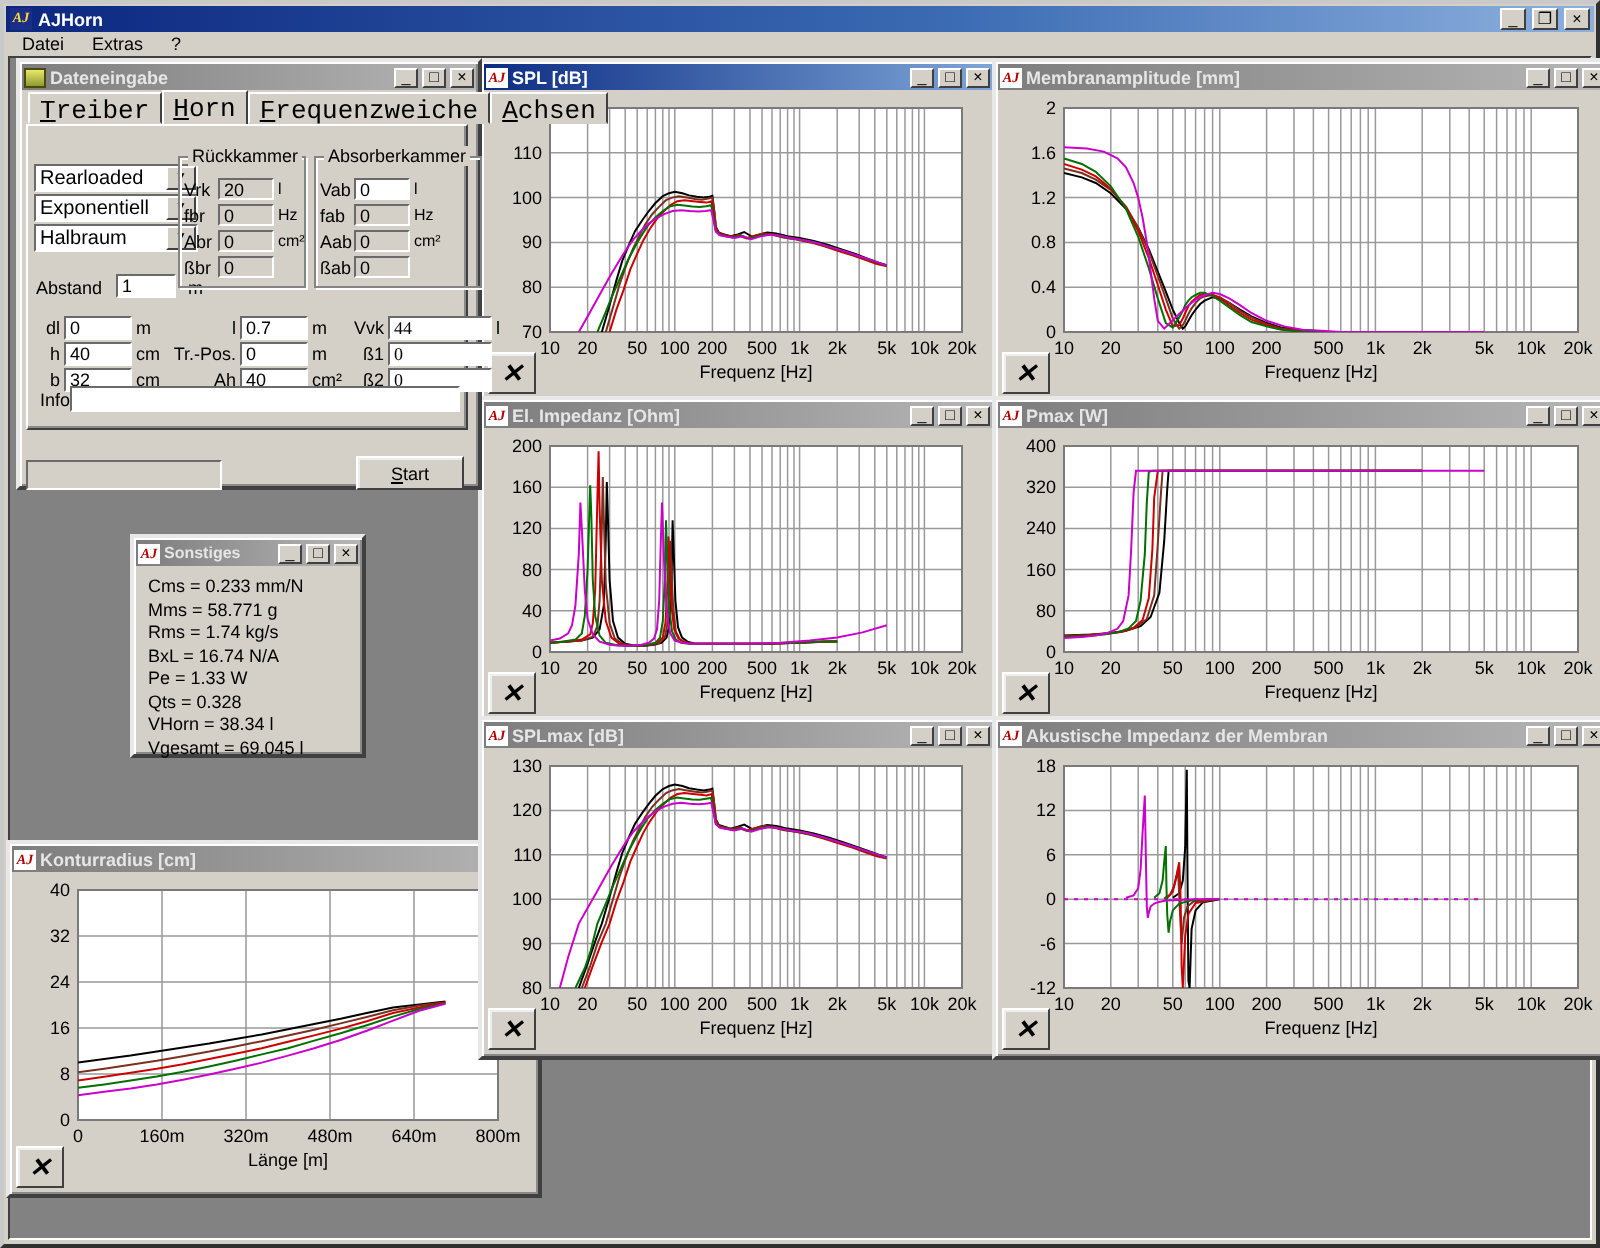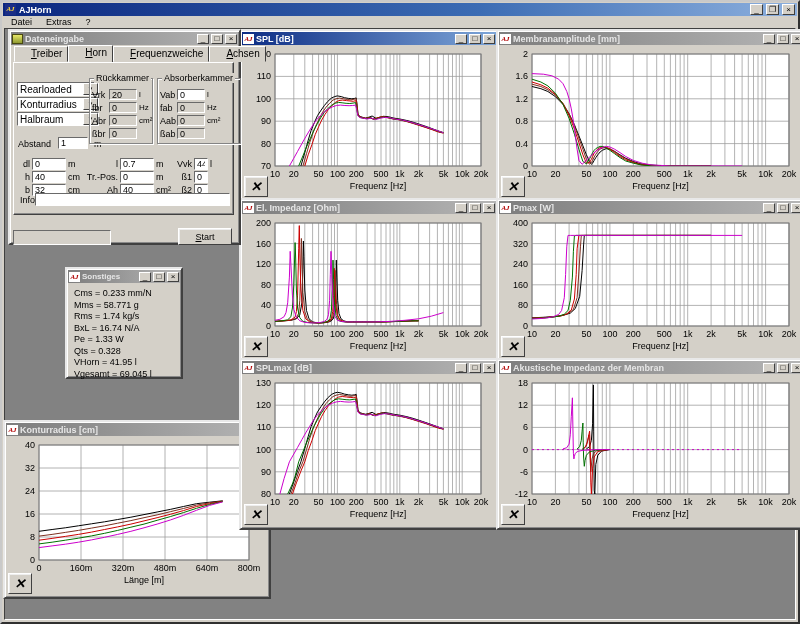--- a/index.html
+++ b/index.html
@@ -34,21 +34,21 @@
   .chartwin svg{display:block;}
   svg{font-family:"Liberation Sans",sans-serif;}
   .xbtn{position:absolute;left:3px;bottom:3px;width:24px;height:21px;background:#d4d0c8;
      border:1px solid;border-color:#fff #404040 #404040 #fff;box-shadow:inset 1px 1px 0 #eee;
      font:italic bold 13px "Liberation Serif",serif;text-align:center;padding:0;color:#000;}
   
   .dwin{font-size:9px;}
   .dbody{position:absolute;inset:0;top:15px;}
   .tabs{position:absolute;left:4px;top:1px;display:flex;align-items:flex-end;height:15px;}
   .tab{display:block;border:1px solid;border-color:#fff #404040 #d4d0c8 #fff;background:#d4d0c8;
-     padding:1px 5px 2px 16px;height:11px;font-size:10px;}
+     padding:1px 5px 2px 5px;height:11px;font-size:13px;font-family:Liberation Mono, monospace;}
   .tab.active{height:13px;font-weight:normal;border-bottom-color:#d4d0c8;position:relative;top:1px;background:#d4d0c8;}
   .hot::first-letter{text-decoration:underline;}
   .panel{position:absolute;left:3px;top:16px;width:219px;height:151px;border:1px solid;
      border-color:#fff #404040 #404040 #fff;box-shadow:inset -1px -1px 0 #8a8a8a;}
   .combo{position:absolute;left:7px;width:82px;height:14px;background:#fff;display:flex;
      border:1px solid;border-color:#6a6a6a #fff #fff #6a6a6a;box-sizing:border-box;}
   .combo-text{flex:1;padding:1px 2px;font-size:10px;white-space:nowrap;overflow:hidden;}
   .combo-btn{width:13px;background:#d4d0c8;border:1px solid;border-color:#fff #404040 #404040 #fff;
      font-size:6px;line-height:10px;text-align:center;}
   .fld{border:1px solid;border-color:#6a6a6a #fff #fff #6a6a6a;background:#fff;font-size:9px;
@@ -57,21 +57,21 @@
   .lbl{font-size:9px;}
   .group{position:absolute;border:1px solid #848484;box-shadow:inset 1px 1px 0 #fff,1px 1px 0 #fff;padding-top:8px;box-sizing:border-box;}
   .gtitle{position:absolute;top:-6px;left:4px;background:#d4d0c8;padding:0 2px;font-size:9px;white-space:nowrap;}
   .grow{display:flex;align-items:center;height:11px;margin:2px 1px 2px 2px;gap:2px;}
   .grow .gl{width:15px;text-align:left;flex:0 0 auto;}
   .grow input{width:28px;height:11px;flex:0 0 auto;}
   .grow .gu{flex:1;font-size:8px;}
   .frow{position:absolute;left:6px;height:12px;display:flex;align-items:center;gap:2px;}
   .fl1{width:14px;text-align:right;}.fi1{width:34px;}.fu1{width:14px;}
   .fl2{width:34px;text-align:right;}.fi2{width:34px;}.fu2{width:14px;}
-  .fl3{width:20px;text-align:right;}.fi3{width:14px;}.fu3{width:5px;}
+  .fl3{width:20px;text-align:right;}.fi3{width:52px;font-family:Liberation Serif, serif;}.fu3{width:5px;}
   .inforow{position:absolute;left:10px;top:147px;display:flex;align-items:center;gap:0;width:210px;}
   .inforow input{flex:1;height:13px;}
   .progress{position:absolute;left:3px;top:184px;width:96px;height:13px;background:#d4d0c8;
      border:1px solid;border-color:#6a6a6a #fff #fff #6a6a6a;}
   .start{position:absolute;left:168px;top:182px;width:54px;height:17px;background:#d4d0c8;
      border:1px solid;border-color:#fff #404040 #404040 #fff;box-shadow:inset 1px 1px 0 #eee;
      font-size:9px;display:block;text-align:center;padding:0;}
   
   .sline{padding:0 0 1.5px 7px;font-size:9px;white-space:nowrap;}
   .swin .titlebar .t{font-size:8px;}
@@ -619,21 +619,21 @@
             <div class="tab hot">Frequenzweiche</div>
             <div class="tab hot">Achsen</div>
           </div>
         <div class="panel"></div>
         <div id="dd-holder">
             <div class="combo" style="top: 36px;">
               <span class="combo-text">Rearloaded</span>
               <span class="combo-btn">▼</span>
             </div>
             <div class="combo" style="top: 51px;">
-              <span class="combo-text">Konturradius</span>
+              <span class="combo-text">Exponentiell</span>
               <span class="combo-btn">▼</span>
             </div>
             <div class="combo" style="top: 66px;">
               <span class="combo-text">Halbraum</span>
               <span class="combo-btn">▼</span>
             </div>
           </div>
 
         <span class="lbl" style="position:absolute;left:8px;top:93px;">Abstand</span>
         <input class="fld" style="position: absolute; left: 48px; top: 91px; width: 30px;" value="1">
@@ -743,19 +743,19 @@
         <button class="tbtn">□</button>
         <button class="tbtn">×</button>
       </div>
       <div id="sonst-lines" style="padding-top:4px;">
           <div class="sline">Cms = 0.233 mm/N</div>
           <div class="sline">Mms = 58.771 g</div>
           <div class="sline">Rms = 1.74 kg/s</div>
           <div class="sline">BxL = 16.74 N/A</div>
           <div class="sline">Pe = 1.33 W</div>
           <div class="sline">Qts = 0.328</div>
-          <div class="sline">VHorn = 41.95 l</div>
+          <div class="sline">VHorn = 38.34 l</div>
           <div class="sline">Vgesamt = 69.045 l</div>
         </div>
     </div>
 
   </div>
 </div>
 
 </body></html>

